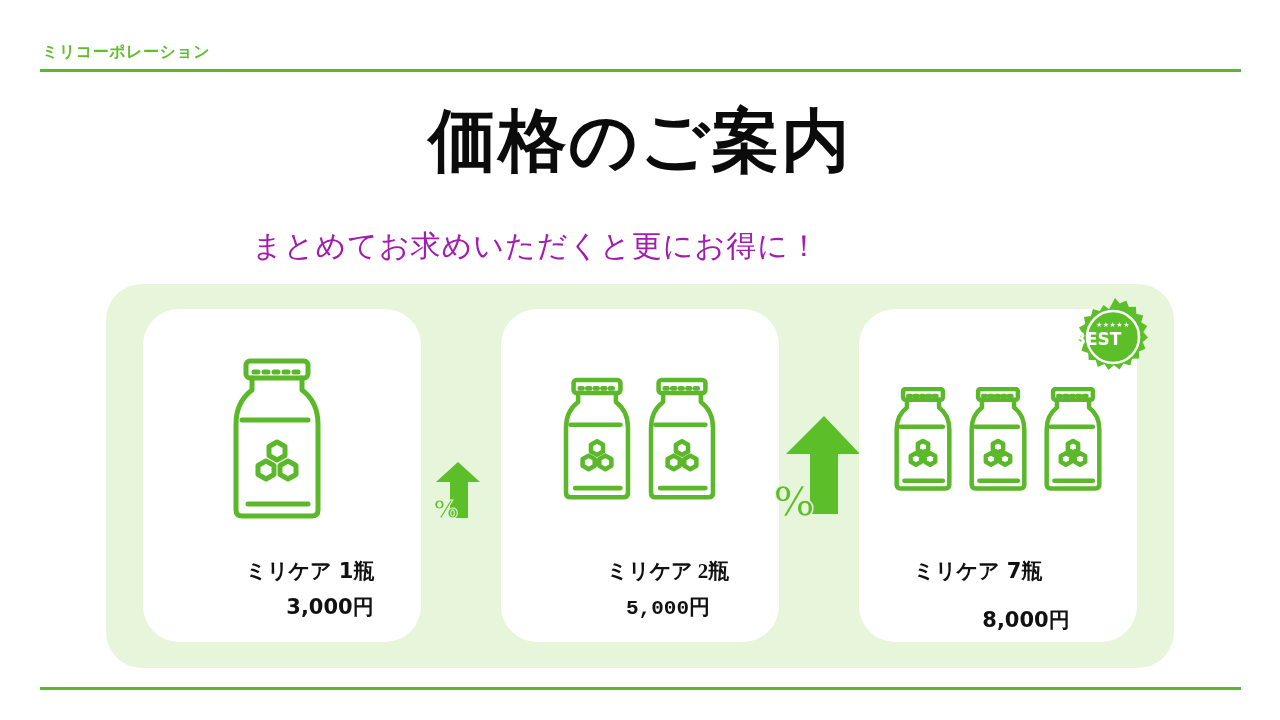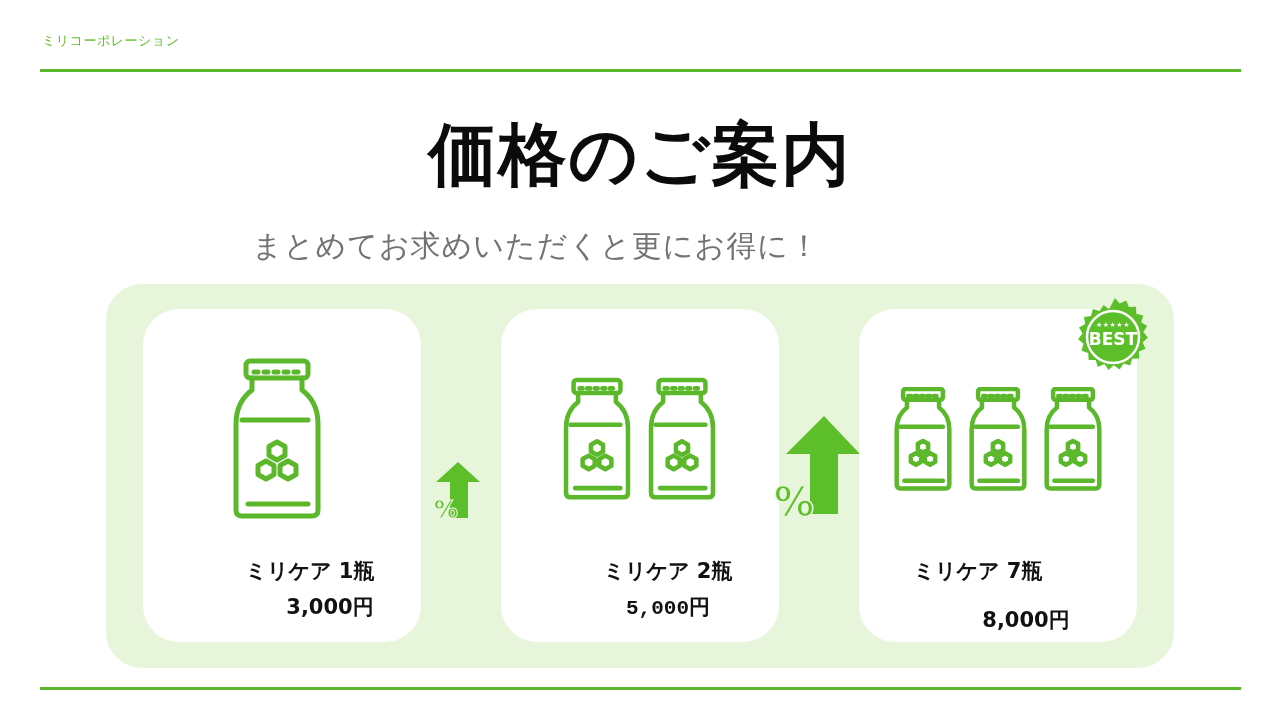--- a/index.html
+++ b/index.html
@@ -1,22 +1,22 @@
 <!DOCTYPE html>
 <html><head>
 <meta charset="utf-8">
 <style>
   html,body{margin:0;padding:0;}
   body{width:1280px;height:720px;background:#ffffff;position:relative;overflow:hidden;font-family:"DejaVu Sans","Liberation Sans",sans-serif;color:#111;}
-  .company{position:absolute;left:42px;top:32px;font-size:13px;font-weight:normal;color:#5fbf2a;letter-spacing:0.5px;}
+  .company{position:absolute;left:42px;top:42px;font-size:16px;font-weight:bold;color:#5fbf2a;letter-spacing:0.5px;}
   .rule{position:absolute;left:40px;width:1201px;height:3px;background:#5cb82b;}
   .rule.top{top:69px;}
   .rule.bottom{top:687px;}
-  .title{position:absolute;left:0;width:1280px;top:110px;text-align:center;font-size:68px;font-weight:bold;color:#0b0b0b;letter-spacing:2px;}
-  .subtitle{position:absolute;left:0;width:1072px;top:226px;text-align:center;font-size:30px;color:#737373;letter-spacing:1px;}
+  .title{position:absolute;left:0;width:1280px;top:96px;text-align:center;font-size:68px;font-weight:bold;color:#0b0b0b;letter-spacing:2px;}
+  .subtitle{position:absolute;left:0;width:1072px;top:226px;text-align:center;font-size:30px;color:#a21caf;letter-spacing:1px;}
   .panel{position:absolute;left:106px;top:284px;width:1068px;height:384px;background:#e7f5da;border-radius:36px;}
   .card{position:absolute;top:309px;width:278px;height:333px;background:#ffffff;border-radius:36px;}
   .label{position:absolute;width:334px;text-align:center;font-size:21px;font-weight:bold;color:#111;}
   .icon{position:absolute;}
   svg{display:block;}
 </style>
 </head>
 <body>
 
 <div class="company">ミリコーポレーション</div>
@@ -68,21 +68,21 @@
     <rect x="14" y="3" width="62" height="17" rx="4"></rect>
     <path d="M22 14h4M32 14h4M42 14h4M52 14h4M62 14h4"></path>
     <path d="M20 20 v12 q-16 12 -16 34 v86 q0 6 6 6 h70 q6 0 6 -6 v-86 q0 -22 -16 -34 v-12"></path>
     <path d="M10 62 h66"></path>
       <path d="M16 146 h60"></path>
     <polygon points="45,84 53,88.5 53,97.5 45,102 37,97.5 37,88.5"></polygon>
     <polygon points="34,103 42,107.5 42,116.5 34,121 26,116.5 26,107.5"></polygon>
     <polygon points="56,103 64,107.5 64,116.5 56,121 48,116.5 48,107.5"></polygon>
   </svg>
 </div>
-<div class="label" style="left:501px;top:557px;">ミリケア 2瓶</div>
+<div class="label" style="left:501px;top:557px;font-family:Liberation Serif, serif;">ミリケア 2瓶</div>
 <div class="label" style="left:501px;top:593px;font-family:Liberation Mono, monospace;">5,000円</div>
 
 <div class="icon" style="left:774px;top:414px;">
   <svg width="88" height="106" viewBox="0 0 88 106">
     <polygon points="50,2 86,40 64,40 64,100 36,100 36,40 12,40" fill="#5cbf2a"></polygon>
     <text x="0" y="102" font-family="DejaVu Sans, sans-serif" font-weight="bold" font-size="40" fill="#5cbf2a" stroke="#e7f5da" stroke-width="1.5">%</text>
   </svg>
 </div>
 
 <div class="card" style="left:859px;"></div>
@@ -124,16 +124,16 @@
 </div>
 <div class="label" style="left:811px;top:557px;">ミリケア 7瓶</div>
 <div class="label" style="left:859px;top:606px;">8,000円</div>
 
 <div class="icon" style="left:1073px;top:297px;width:84px;height:84px;">
   <svg width="84" height="84" viewBox="0 0 84 84" style="position:absolute;left:0;top:0;">
     <polygon fill="#5cbf2a" points="42,1 46.7,6.4 53.2,3.5 55.9,10.1 63,9.7 63.3,16.8 70.2,18.5 68.2,25.3 74.2,29.1 70.3,35.1 75,40.5 69.7,45.2 72.5,51.8 65.9,54.4 66.2,61.5 59.1,61.7 57.2,68.6 50.5,66.5 46.6,72.5 40.9,68.3 35.5,73 31.5,67 24.8,69.9 22.7,63 15.7,63.1 15.2,56 8.5,53.7 10.5,46.8 5.1,42.2 9.5,36.6 6,30.4 12.2,27 11,20 18,18.9 19.9,12 26.7,14 30.5,8 36.1,12.3"></polygon>
     <circle cx="40" cy="40" r="26" fill="none" stroke="#ffffff" stroke-width="2.5"></circle>
   </svg>
   <div style="position:absolute;left:0;top:24px;width:80px;text-align:center;font-size:7px;color:#fff;letter-spacing:0.5px;">★★★★★</div>
-  <div style="position:absolute;left:0;top:32px;width:80px;text-align:center;font-size:17px;font-weight:bold;color:#fff;">BEST</div>
+  <div style="position:absolute;left:0;top:32px;width:80px;text-align:left;font-size:17px;font-weight:bold;color:#fff;">BEST</div>
 </div>
 
 <div class="rule bottom"></div>
 
 </body></html>

